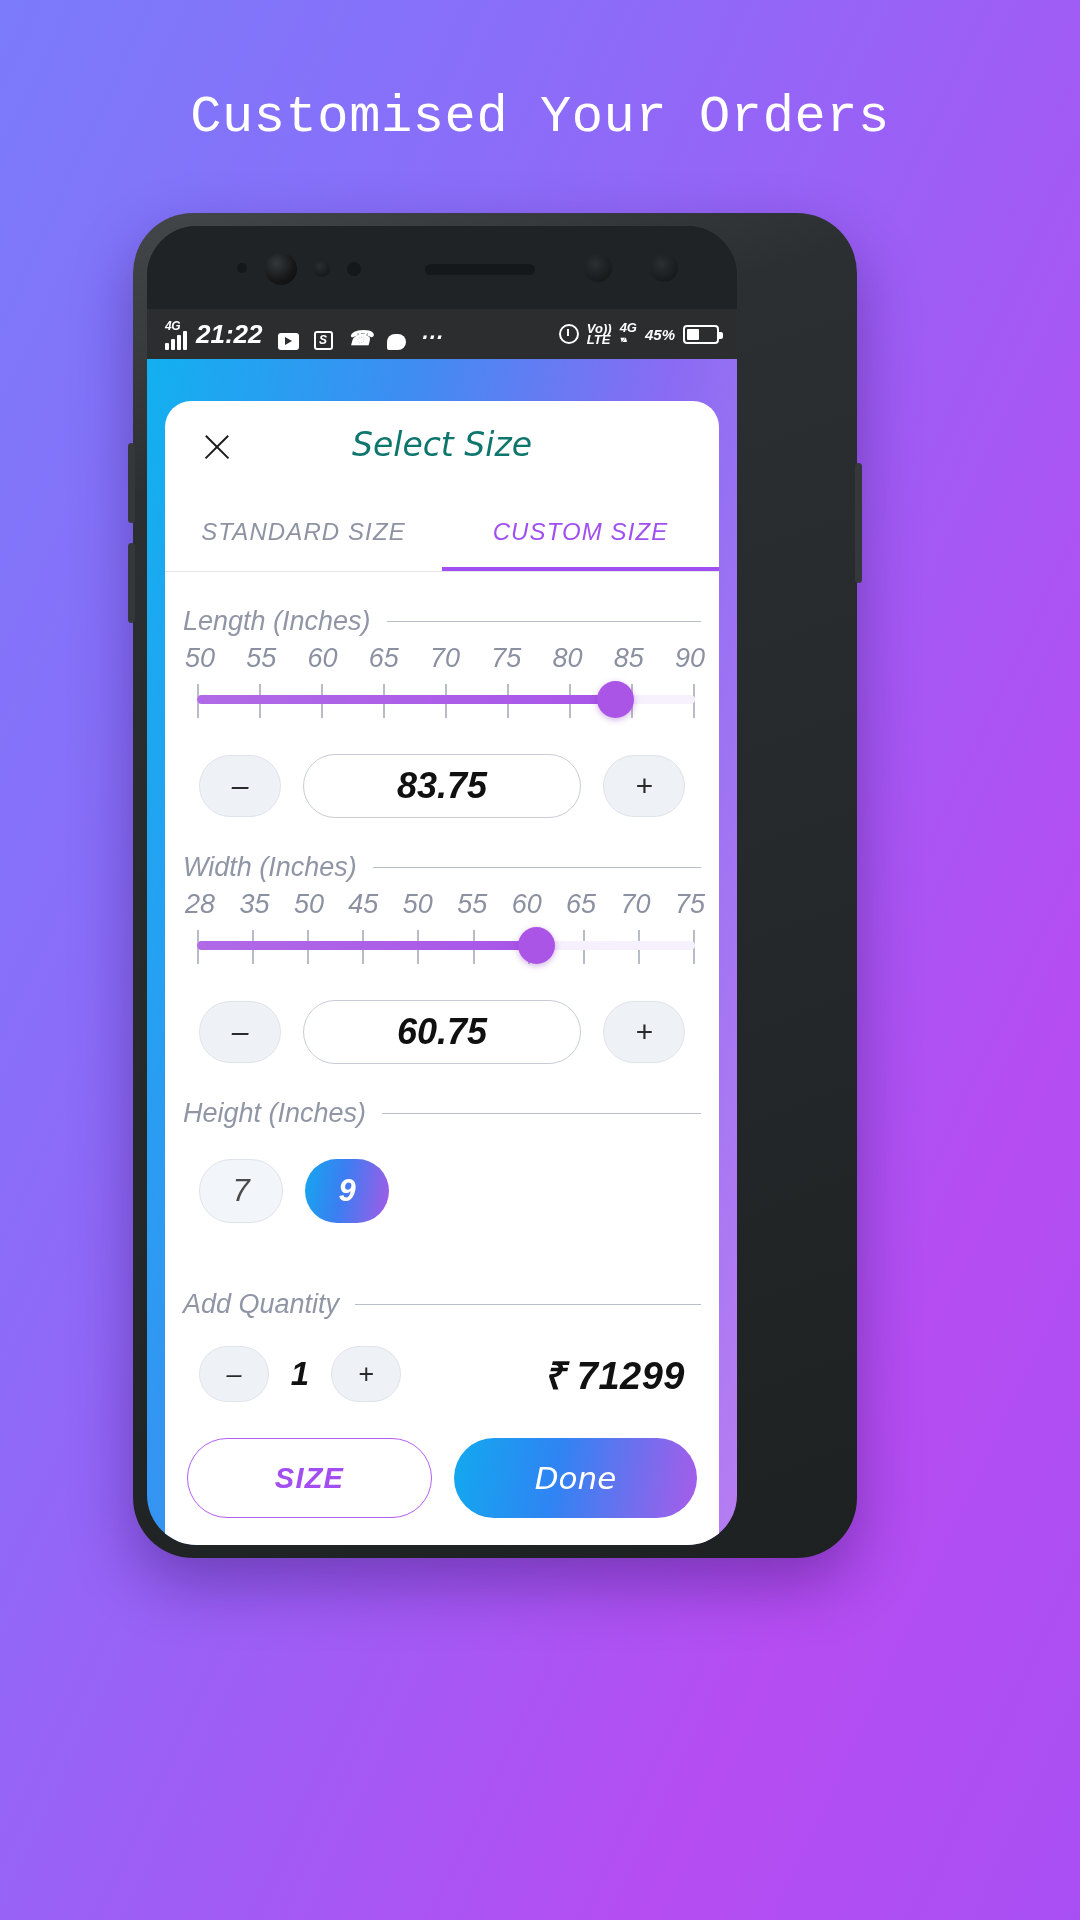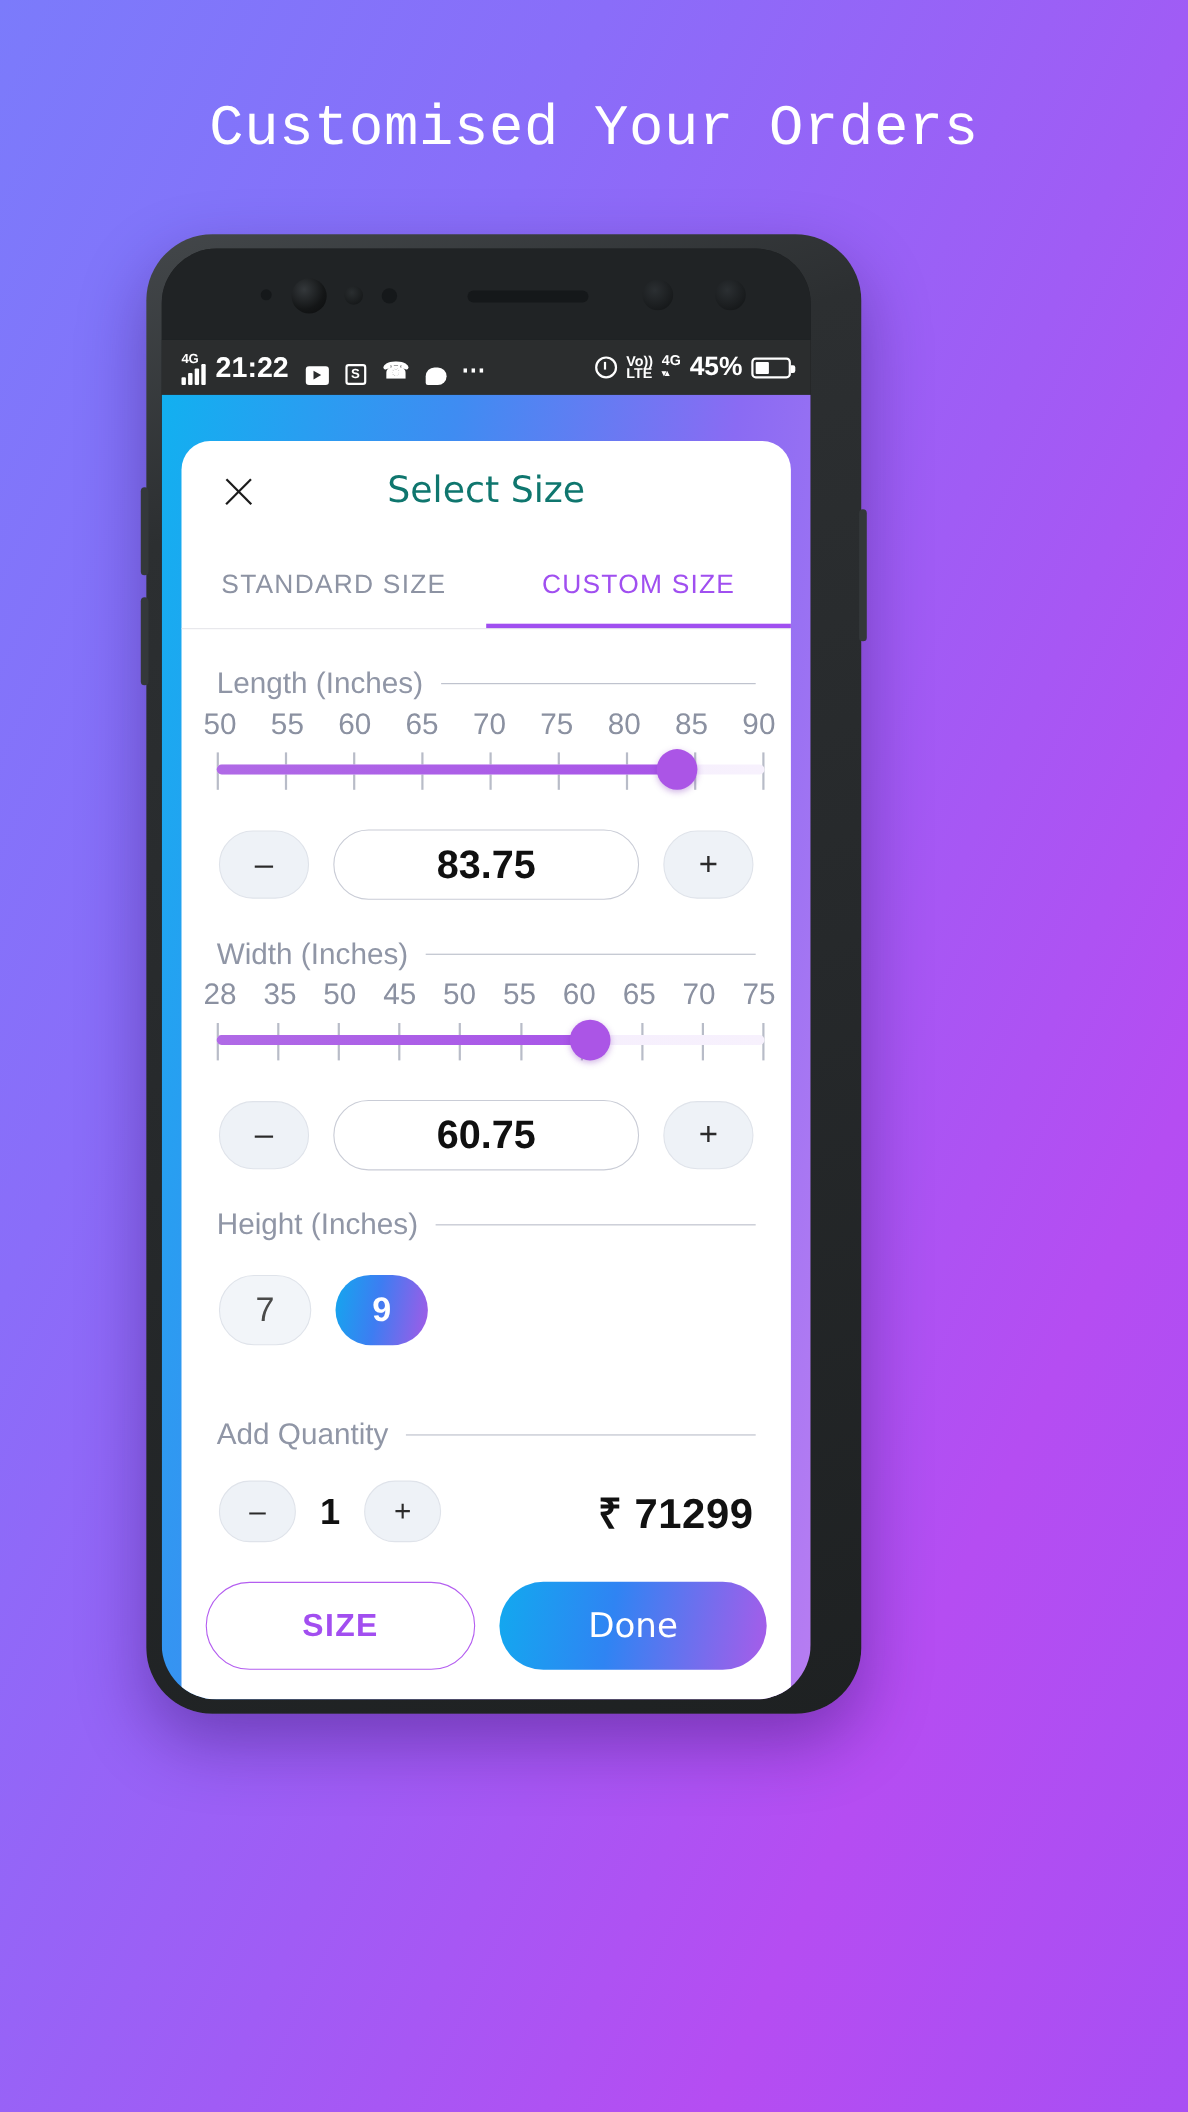--- a/index.html
+++ b/index.html
@@ -14,24 +14,25 @@
   .headline {
     position:absolute; top:88px; left:0; width:1080px;
     text-align:center; color:#ffffff;
     font-size:52px; font-weight:400; letter-spacing:.6px;
     font-family:Liberation Mono, monospace;
   }
 
   
   .phone {
     position:absolute; left:133px; top:213px;
-    width:650px; height:1345px;
+    width:724px; height:1345px;
     background:linear-gradient(160deg,#43474a 0%,#2c2f31 18%,#26292b 55%,#1e2122 100%);
     border-radius:60px;
     box-shadow:0 26px 60px rgba(40,10,90,.38);
+    font-style:italic;
   }
   .phone-inner {
     position:absolute; left:14px; top:13px;
     width:590px; height:1319px;
     background:#1d1f20; border-radius:50px; overflow:hidden;
   }
   .btn-side { position:absolute; left:-5px; width:7px; background:#34383a; border-radius:4px; }
   .btn-side.v1 { top:230px; height:80px; }
   .btn-side.v2 { top:330px; height:80px; }
   .btn-side.r  { left:auto; right:-5px; top:250px; height:120px; }
@@ -75,21 +76,21 @@
     font-size:12px; line-height:15px; text-align:center; font-weight:700; }
   .ic-phone { font-size:20px; }
   .ic-chat { width:19px; height:16px; background:#fff; border-radius:8px 8px 8px 2px; }
   .ic-dots { letter-spacing:2px; font-size:22px; margin-left:6px; }
   .sb-right { margin-left:auto; display:flex; align-items:center; gap:8px; }
   .ic-alarm { width:20px; height:20px; border:2.5px solid #fff; border-radius:50%; position:relative; }
   .ic-alarm::after { content:""; position:absolute; left:6px; top:3px; width:2px; height:7px; background:#fff; }
   .volte { font-size:13px; line-height:11px; font-weight:700; text-align:left; }
   .g4 { font-size:13px; font-weight:700; line-height:12px; }
   .g4 small { display:block; font-size:8px; letter-spacing:-1px; }
-  .batt-pct { font-size:24px; font-weight:700; }
+  .batt-pct { font-size:15px; font-weight:700; }
   .batt { width:36px; height:19px; border:2.5px solid #fff; border-radius:4px; position:relative; }
   .batt::after { content:""; position:absolute; right:-6px; top:5px; width:4px; height:7px;
     background:#fff; border-radius:0 2px 2px 0; }
   .batt i { position:absolute; left:2px; top:2px; width:12px; height:11px; background:#fff; border-radius:1px; }
 
   
   .screen {
     position:absolute; top:133px; left:0; width:590px; height:1186px;
     background:linear-gradient(100deg,#12b0f0 0%,#3f8cf2 34%,#8a6bf3 66%,#b77df2 100%);
     overflow:hidden;
@@ -119,21 +120,21 @@
     font-size:24px; letter-spacing:1.1px; font-weight:400; cursor:pointer;
   }
   .tab.inactive { color:#8d93a3; }
   .tab.active { color:#a04ff0; }
   .tab-underline {
     position:absolute; bottom:0; left:50%; width:50%; height:4px; background:#a04ff0;
   }
   .tabs-div { height:1px; background:#e6e6ea; }
 
   
-  .grp { padding:0 32px; margin-top:34px; }
+  .grp { padding:0 18px; margin-top:34px; }
   .grp-head { display:flex; align-items:center; gap:16px; }
   .grp-label { font-size:27px; color:#9096a6; white-space:nowrap; font-weight:400; }
   .grp-rule { flex:1; height:1px; background:#b9bdc9; }
 
   
   .ruler { margin:6px 12px 0 18px; position:relative; }
   .ticks-lbl { display:flex; justify-content:space-between; font-size:27px; color:#8b91a1; padding:0 2px; }
   .track-wrap { position:relative; height:46px; margin-top:2px; }
   .ticks { position:absolute; top:8px; left:14px; right:12px; height:34px; display:flex; justify-content:space-between; }
   .ticks i { width:2px; height:34px; background:#b8bcc8; display:block; }

